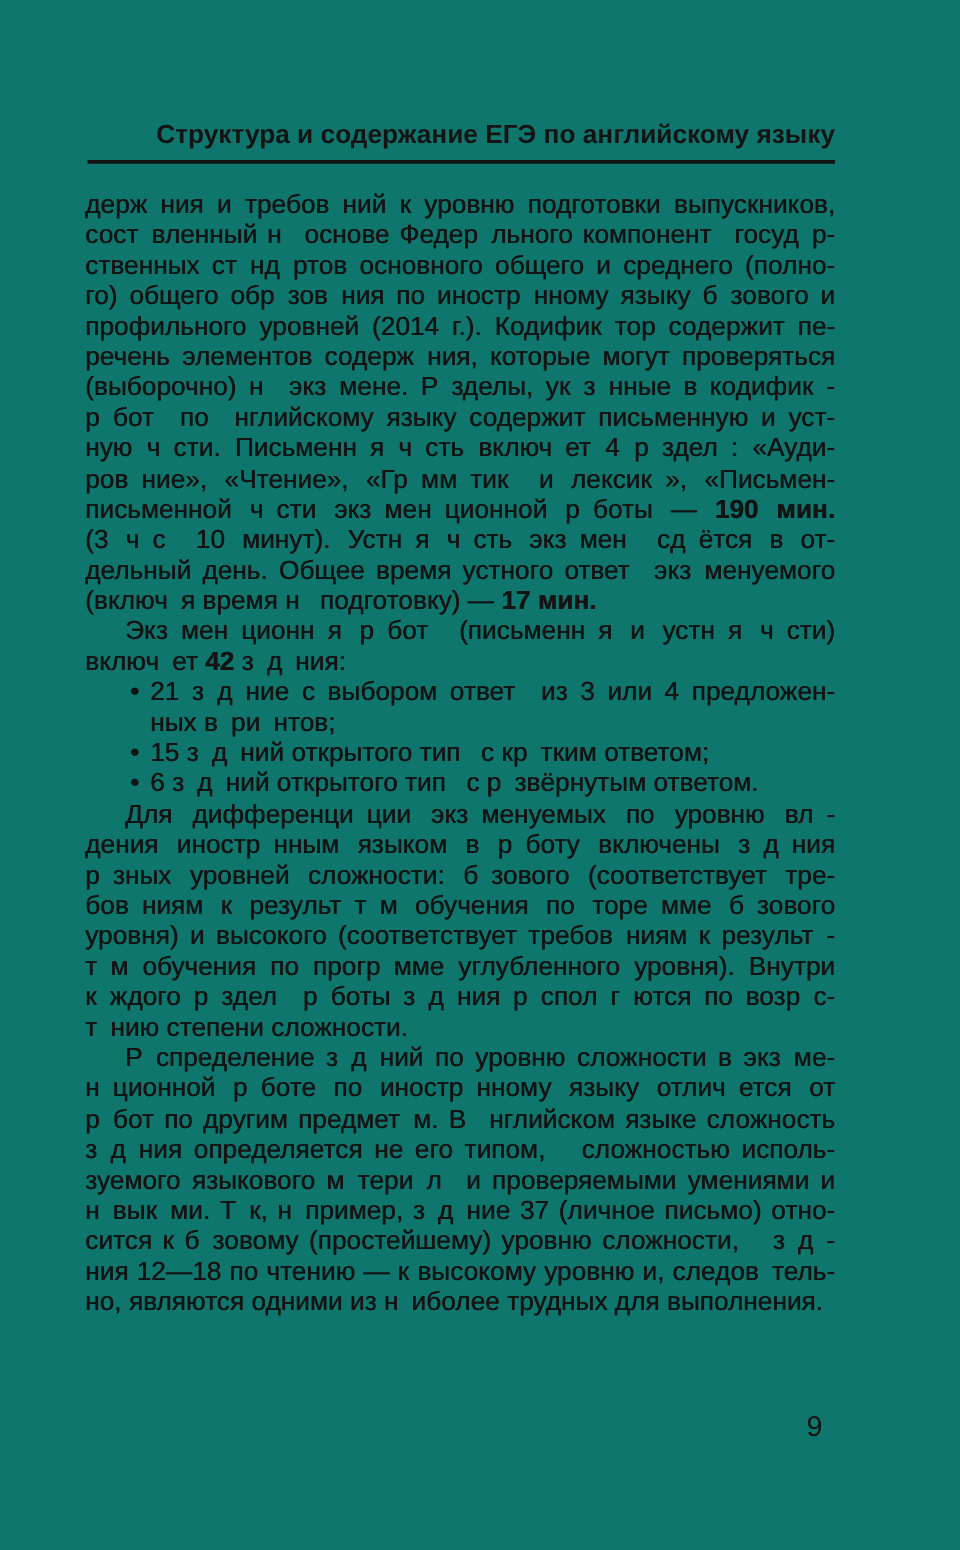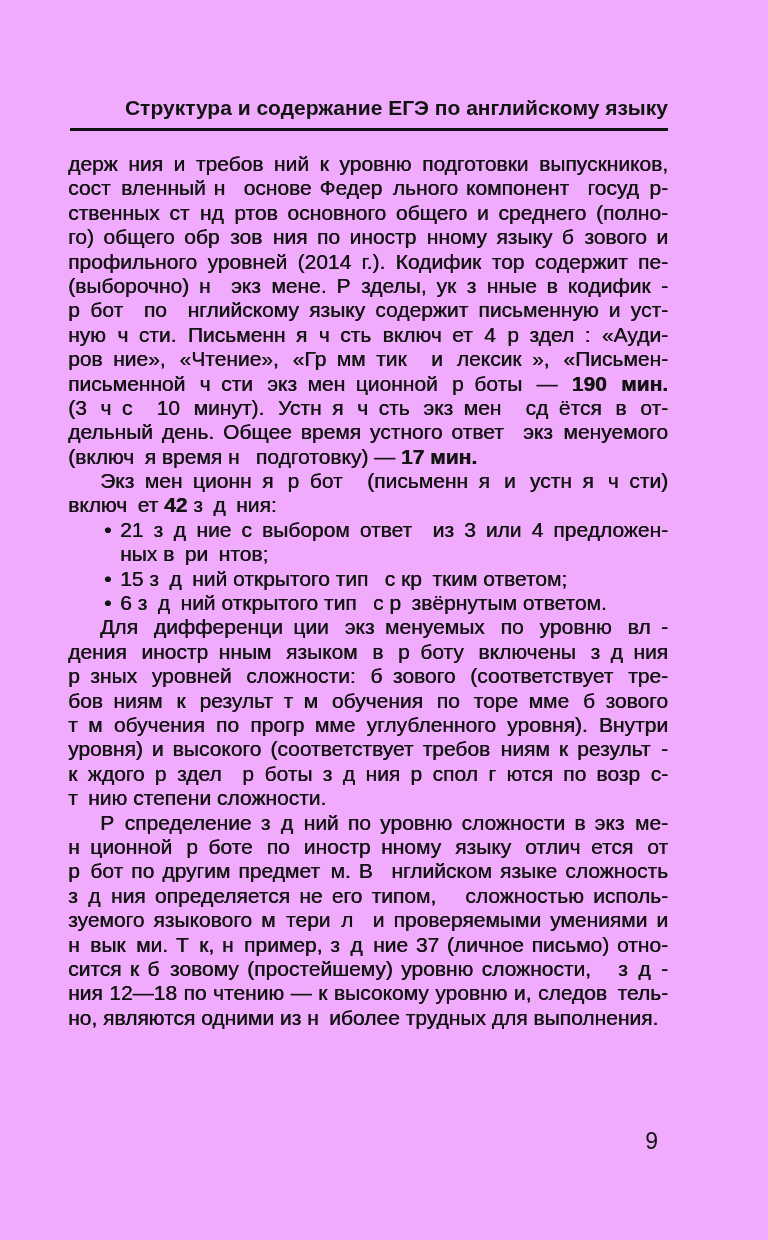--- a/index.html
+++ b/index.html
@@ -4,21 +4,21 @@
 <style>
   html, body {
     margin: 0;
     padding: 0;
     background: #ffffff;
   }
   .page {
     position: relative;
     width: 768px;
     height: 1240px;
-    background: #f0abfc;
+    background: #0f766e;
     overflow: hidden;
     color: #151515;
   }
   .running-header {
     position: absolute;
     top: 96px;
     left: 68px;
     width: 600px;
     text-align: right;
     font-family: "Liberation Sans", sans-serif;
@@ -90,20 +90,21 @@
 <div class="page">
   <div class="running-header">Структура и содержание ЕГЭ по английскому языку</div>
   <div class="header-rule"></div>
   <div class="page-text">
       <div class="para">
         <div class="line">держ ния и требов ний к уровню подготовки выпускников,</div>
         <div class="line">сост вленный н  основе Федер льного компонент  госуд р-</div>
         <div class="line">ственных ст нд ртов основного общего и среднего (полно-</div>
         <div class="line">го) общего обр зов ния по иностр нному языку б зового и</div>
         <div class="line">профильного уровней (2014 г.). Кодифик тор содержит пе-</div>
+        <div class="line">речень элементов содерж ния, которые могут проверяться</div>
         <div class="line">(выборочно) н  экз мене. Р зделы, ук з нные в кодифик -</div>
       </div>
       <div class="para">
         <div class="line">р бот  по  нглийскому языку содержит письменную и уст-</div>
         <div class="line">ную ч сти. Письменн я ч сть включ ет 4 р здел : «Ауди-</div>
         <div class="line">ров ние», «Чтение», «Гр мм тик  и лексик », «Письмен-</div>
         <div class="line">письменной ч сти экз мен ционной р боты — <b>190 мин.</b></div>
         <div class="line">(3 ч с  10 минут). Устн я ч сть экз мен  сд ётся в от-</div>
         <div class="line">дельный день. Общее время устного ответ  экз менуемого</div>
         <div class="line last">(включ я время н  подготовку) — <b>17 мин.</b></div>
@@ -120,22 +121,22 @@
         <div class="line last"><span class="bullet-dot">•</span>15 з д ний открытого тип  с кр тким ответом;</div>
       </div>
       <div class="bullet-item">
         <div class="line last"><span class="bullet-dot">•</span>6 з д ний открытого тип  с р звёрнутым ответом.</div>
       </div>
       <div class="para">
         <div class="line indent">Для дифференци ции экз менуемых по уровню вл -</div>
         <div class="line">дения иностр нным языком в р боту включены з д ния</div>
         <div class="line">р зных уровней сложности: б зового (соответствует тре-</div>
         <div class="line">бов ниям к результ т м обучения по торе мме б зового</div>
+        <div class="line">уровня) и высокого (соответствует требов ниям к результ -</div>
         <div class="line">т м обучения по прогр мме углубленного уровня). Внутри</div>
-        <div class="line">уровня) и высокого (соответствует требов ниям к результ -</div>
         <div class="line">к ждого р здел  р боты з д ния р спол г ются по возр с-</div>
         <div class="line last">т нию степени сложности.</div>
       </div>
       <div class="para">
         <div class="line indent">Р спределение з д ний по уровню сложности в экз ме-</div>
         <div class="line">н ционной р боте по иностр нному языку отлич ется от</div>
         <div class="line">р бот по другим предмет м. В  нглийском языке сложность</div>
         <div class="line">з д ния определяется не его типом,   сложностью исполь-</div>
         <div class="line">зуемого языкового м тери л  и проверяемыми умениями и</div>
         <div class="line">н вык ми. Т к, н пример, з д ние 37 (личное письмо) отно-</div>

